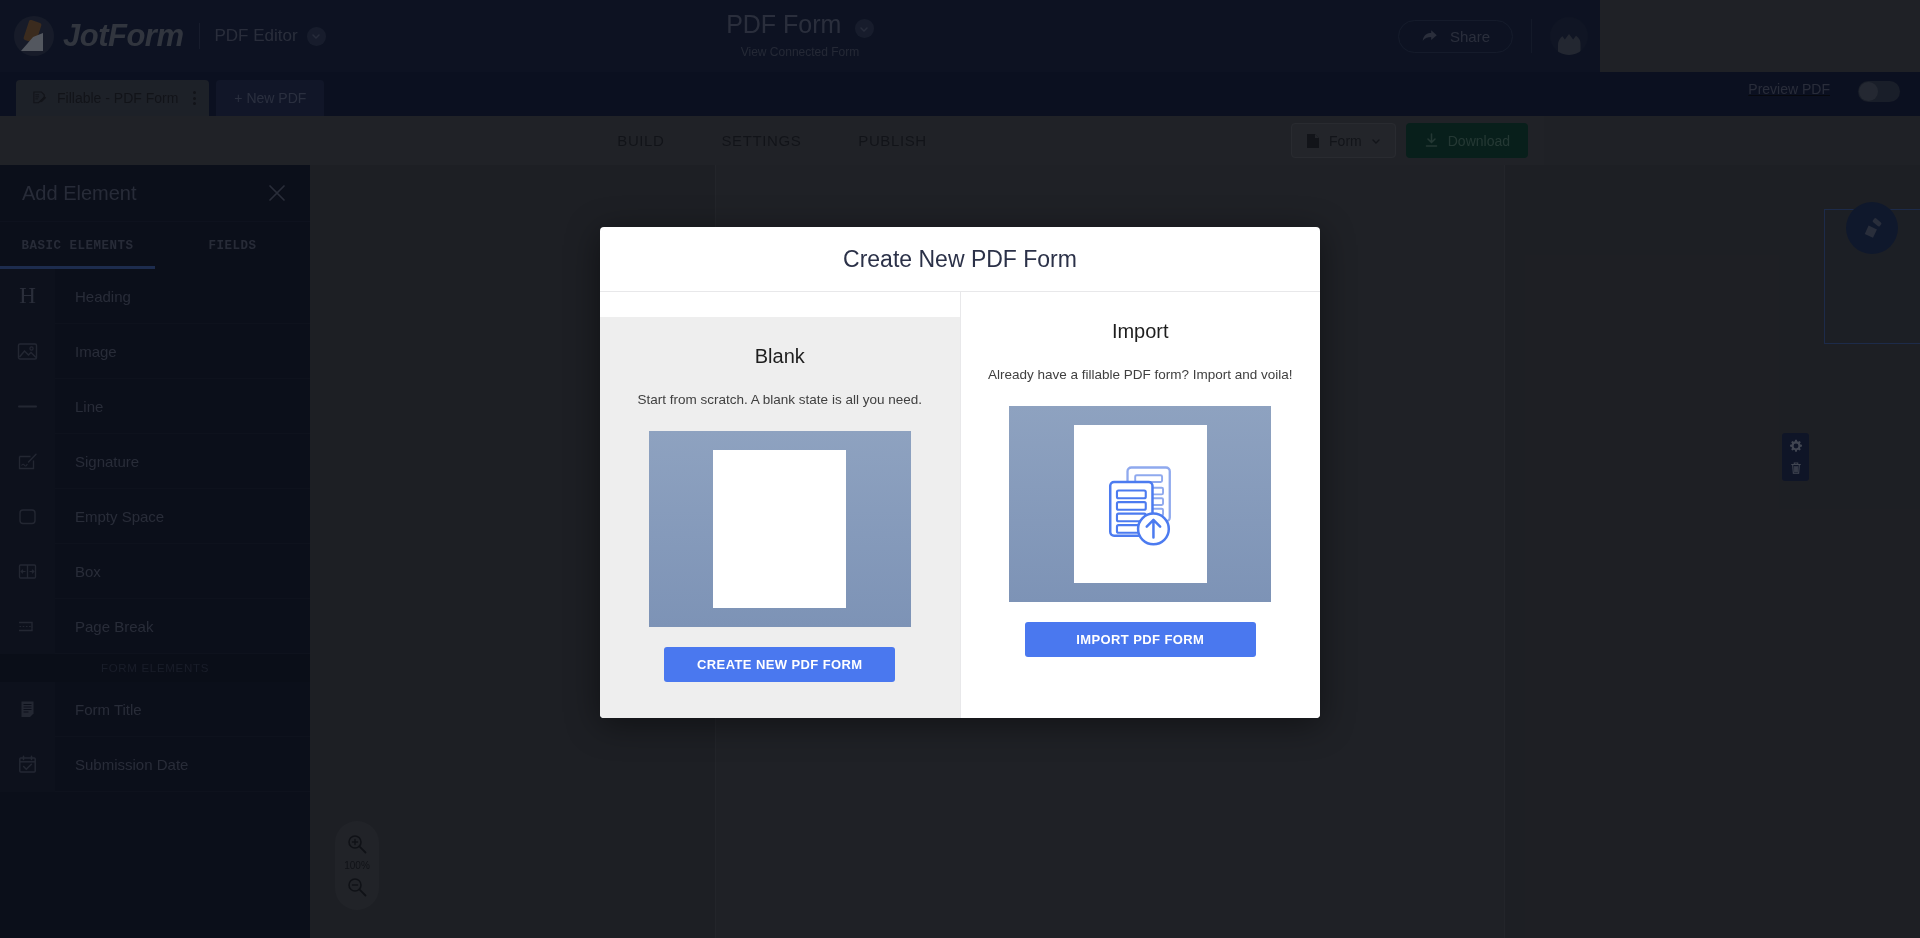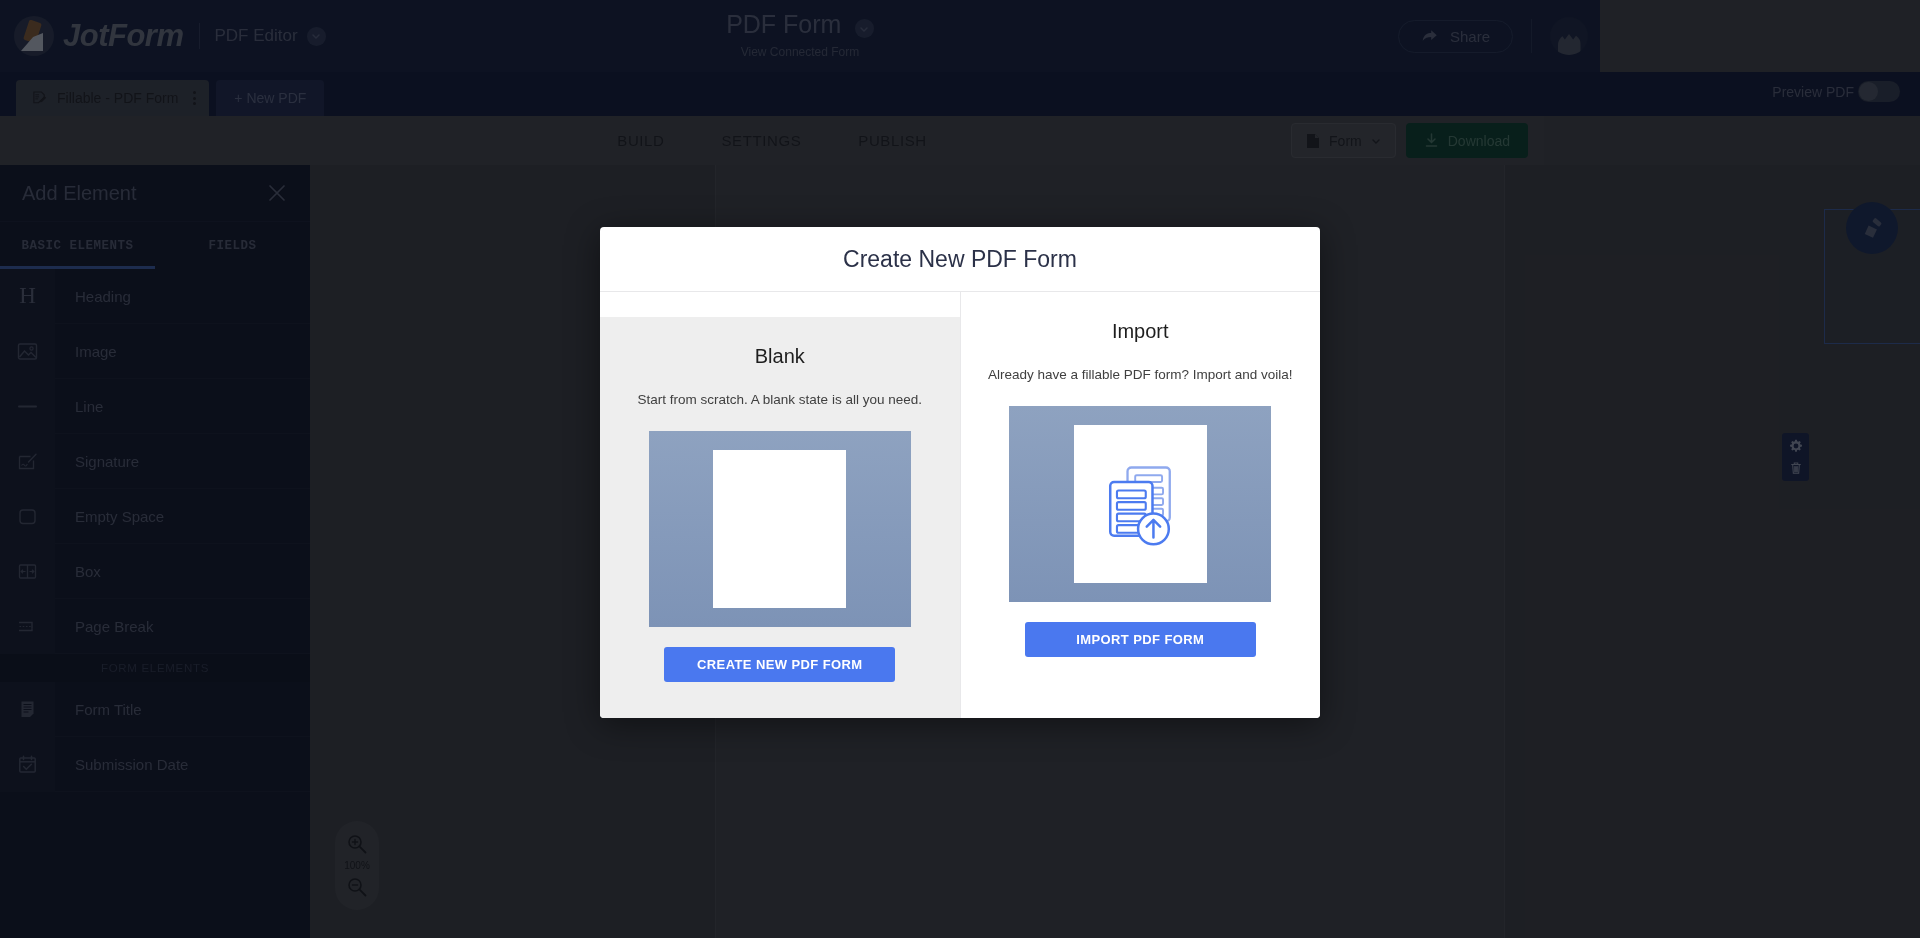--- a/index.html
+++ b/index.html
@@ -97,21 +97,21 @@
   .kebab { display: flex; flex-direction: column; gap: 2.5px; margin-left: 5px; }
   .kebab i { width: 3px; height: 3px; background: #1d1d1d; border-radius: 50%; display: block; }
   .new-pdf-tab {
     background: #1b2444; color: #5d6480; height: 36px;
     display: flex; align-items: center; padding: 0 18px;
     margin-left: 7px; border-radius: 4px 4px 0 0;
     font-size: 14px; cursor: pointer;
   }
   .preview-wrap {
     position: absolute; right: 20px; top: 9px;
-    display: flex; align-items: center; gap: 4px;
+    display: flex; align-items: flex-start; gap: 28px; text-decoration: underline;
   }
   .preview-label { font-size: 14px; color: #5a5f74; }
   .toggle {
     width: 42px; height: 21px; border-radius: 11px;
     background: #313847; position: relative; cursor: pointer;
   }
   .toggle .knob {
     position: absolute; left: 1px; top: 1px;
     width: 19px; height: 19px; border-radius: 50%; background: #4d535f;
   }

